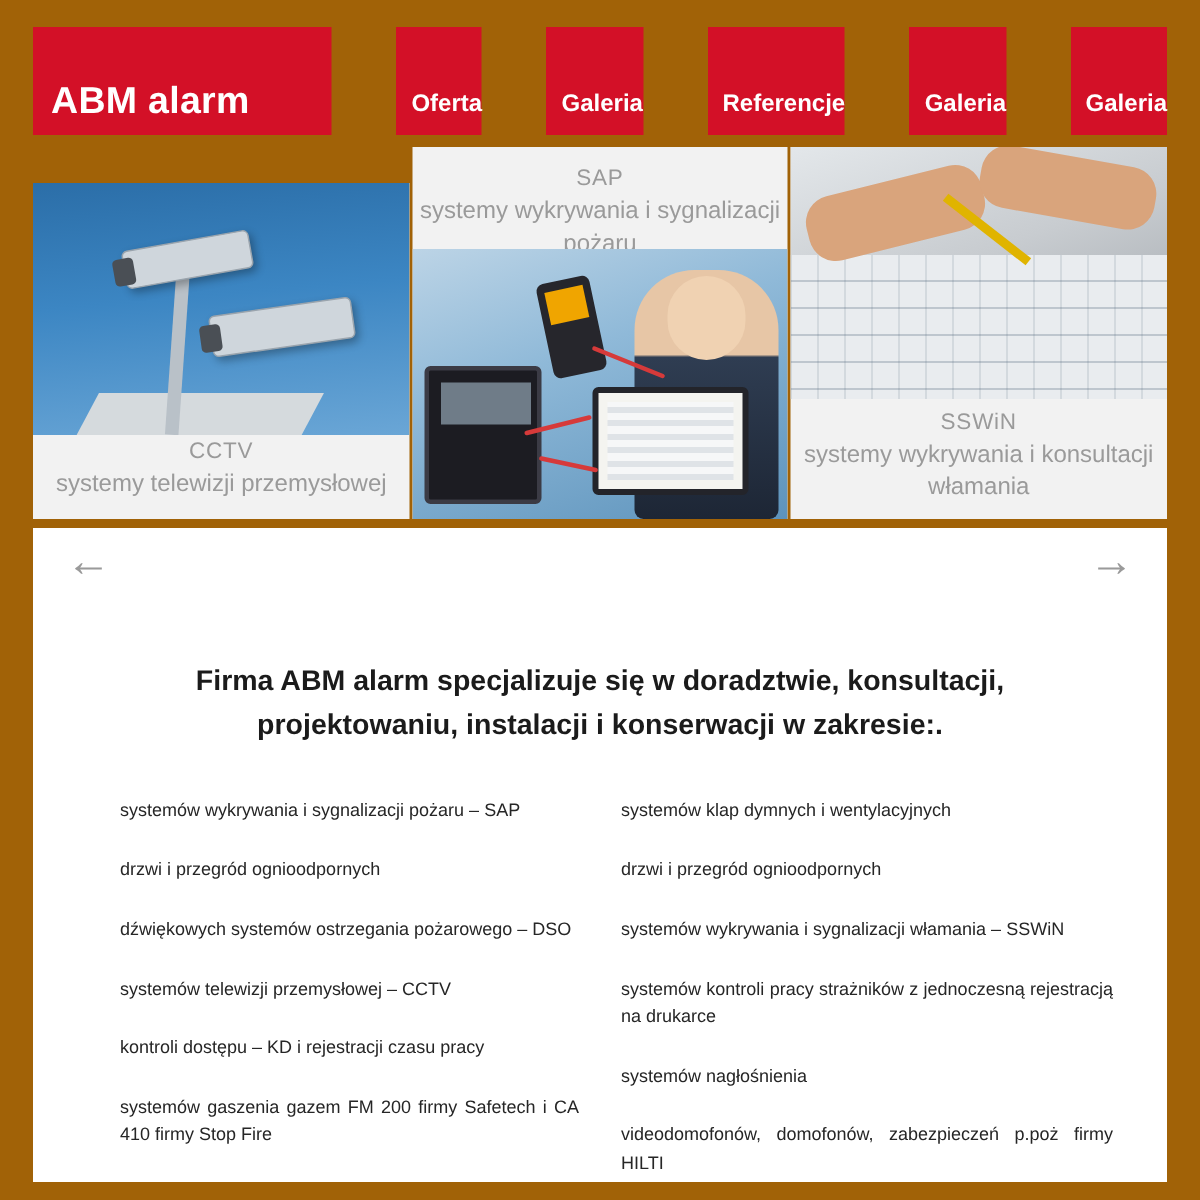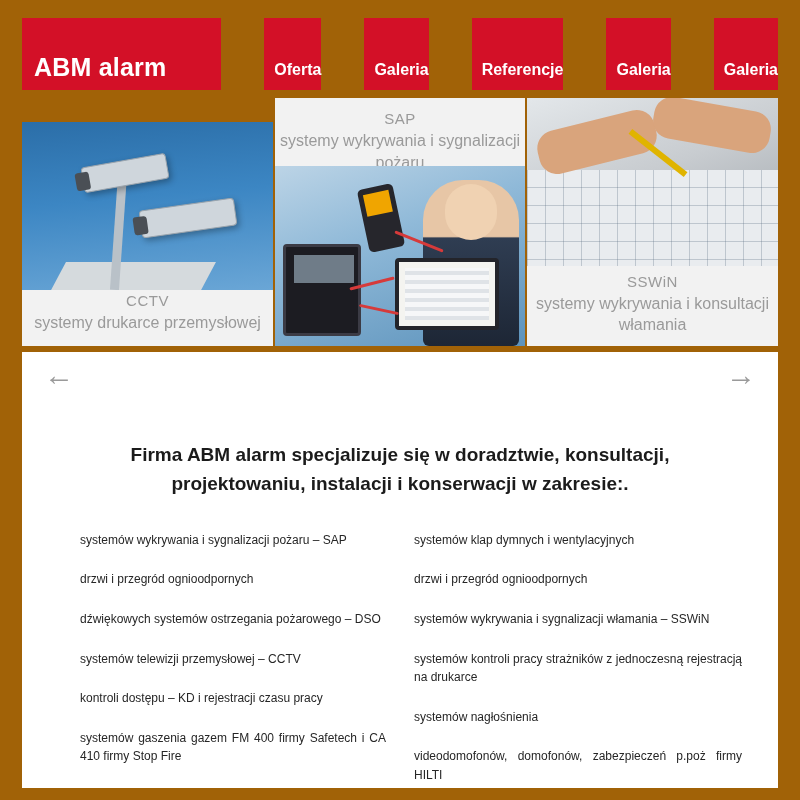--- a/index.html
+++ b/index.html
@@ -270,21 +270,21 @@
         <div class="pole"></div>
         <div class="cam cam-a">
           <div class="cam-lens" style="left:-8px;top:4px;"></div>
         </div>
         <div class="cam cam-b">
           <div class="cam-lens" style="left:-8px;top:5px;"></div>
         </div>
       </div>
       <div class="tile-caption cap">
         <div class="cap-title">CCTV</div>
-        <div class="cap-sub">systemy drukarce przemysłowej</div>
+        <div class="cap-sub">systemy telewizji przemysłowej</div>
       </div>
     </div>
 
     <div class="tile tile-mid">
       <div class="tile-caption cap">
         <div class="cap-title">SAP</div>
         <div class="cap-sub">systemy wykrywania i sygnalizacji pożaru</div>
       </div>
       <div class="photo">
         <div class="mid-man"></div>
@@ -319,21 +319,21 @@
   <div class="content">
     <div class="headline">Firma ABM alarm specjalizuje się w doradztwie, konsultacji, projektowaniu, instalacji i konserwacji w zakresie:.</div>
 
     <div class="cols">
       <div class="col col-left">
         <div class="bullet">systemów wykrywania i sygnalizacji pożaru – SAP</div>
         <div class="bullet">drzwi i przegród ognioodpornych</div>
         <div class="bullet">dźwiękowych systemów ostrzegania pożarowego – DSO</div>
         <div class="bullet">systemów telewizji przemysłowej – CCTV</div>
         <div class="bullet">kontroli dostępu – KD i rejestracji czasu pracy</div>
-        <div class="bullet">systemów gaszenia gazem FM 400 firmy Safetech i CA 410 firmy Stop Fire</div>
+        <div class="bullet">systemów gaszenia gazem FM 200 firmy Safetech i CA 410 firmy Stop Fire</div>
       </div>
       <div class="col col-right">
         <div class="bullet">systemów klap dymnych i wentylacyjnych</div>
         <div class="bullet">drzwi i przegród ognioodpornych</div>
         <div class="bullet">systemów wykrywania i sygnalizacji włamania – SSWiN</div>
         <div class="bullet">systemów kontroli pracy strażników z jednoczesną rejestracją na drukarce</div>
         <div class="bullet">systemów nagłośnienia</div>
         <div class="bullet">videodomofonów, domofonów, zabezpieczeń p.poż firmy HILTI</div>
       </div>
     </div>

